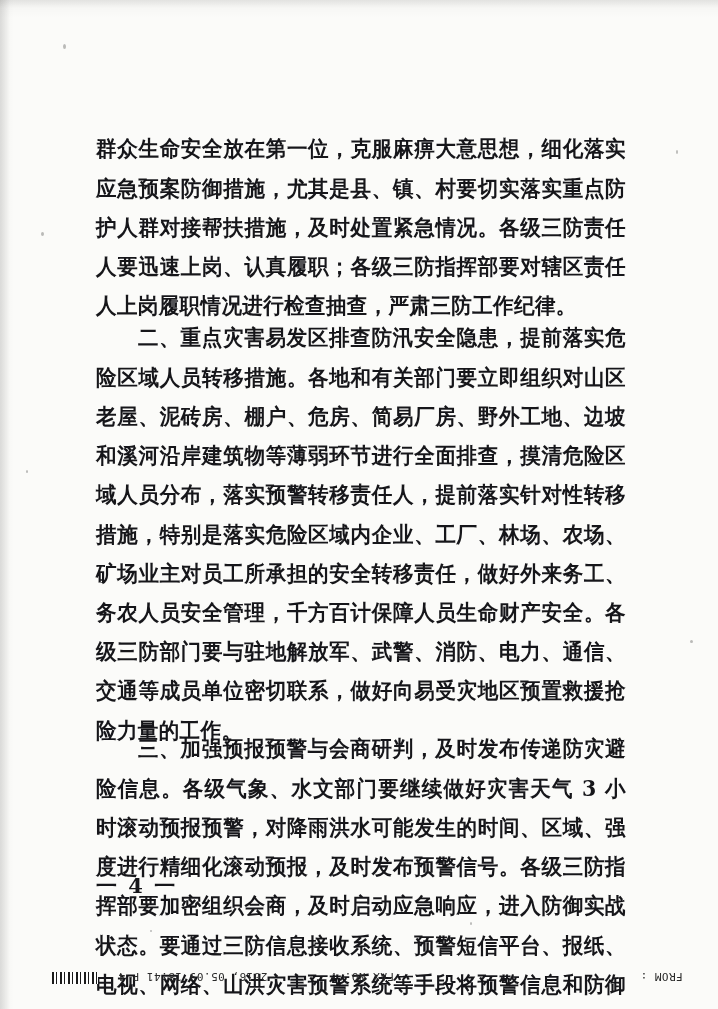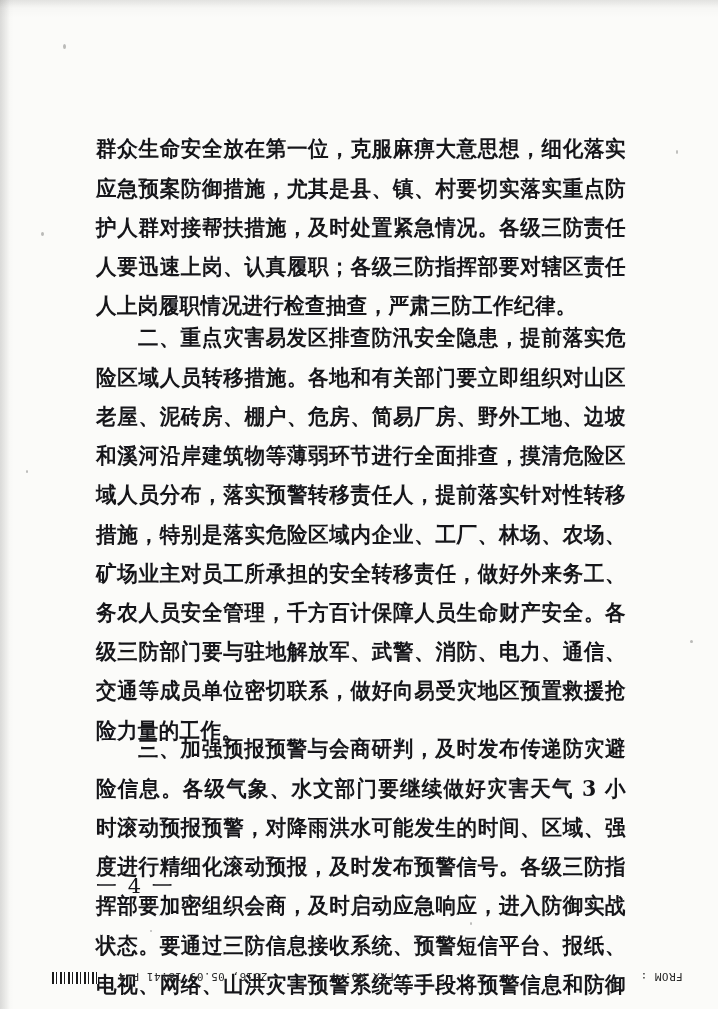--- a/index.html
+++ b/index.html
@@ -53,21 +53,21 @@
   }
   .para.bold-lead {
     font-weight: 700;
   }
   .page-number {
     position: absolute;
     left: 96px;
     top: 872px;
     font-family: "DejaVu Serif", serif;
     font-size: 21px;
-    font-weight: 400;
+    font-weight: 700;
     color: #16161a;
     letter-spacing: 2px;
   }
   
   .fax-strip {
     position: absolute;
     left: 0;
     top: 962px;
     width: 718px;
     height: 34px;

